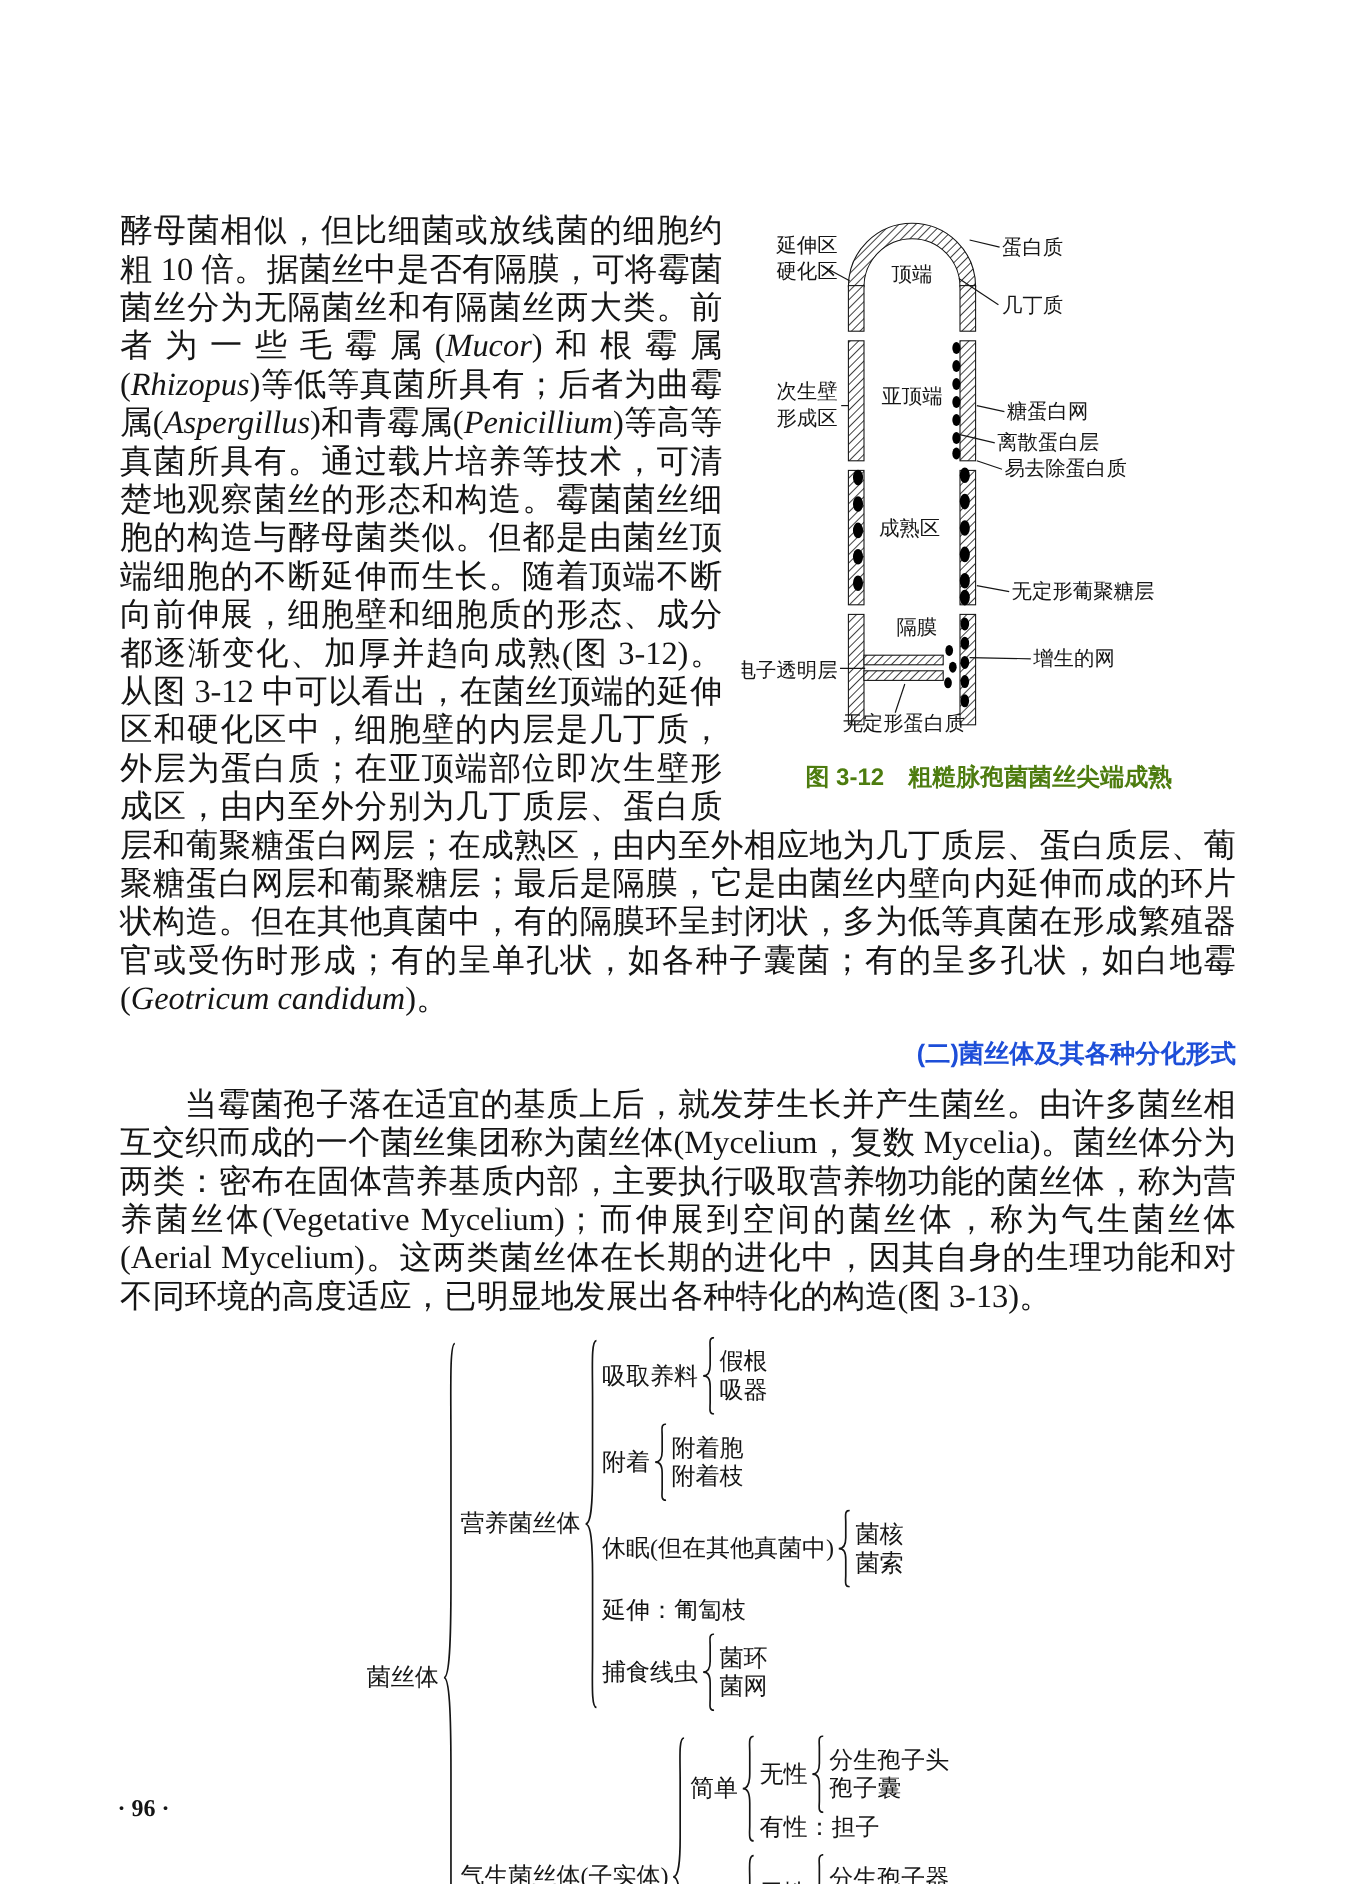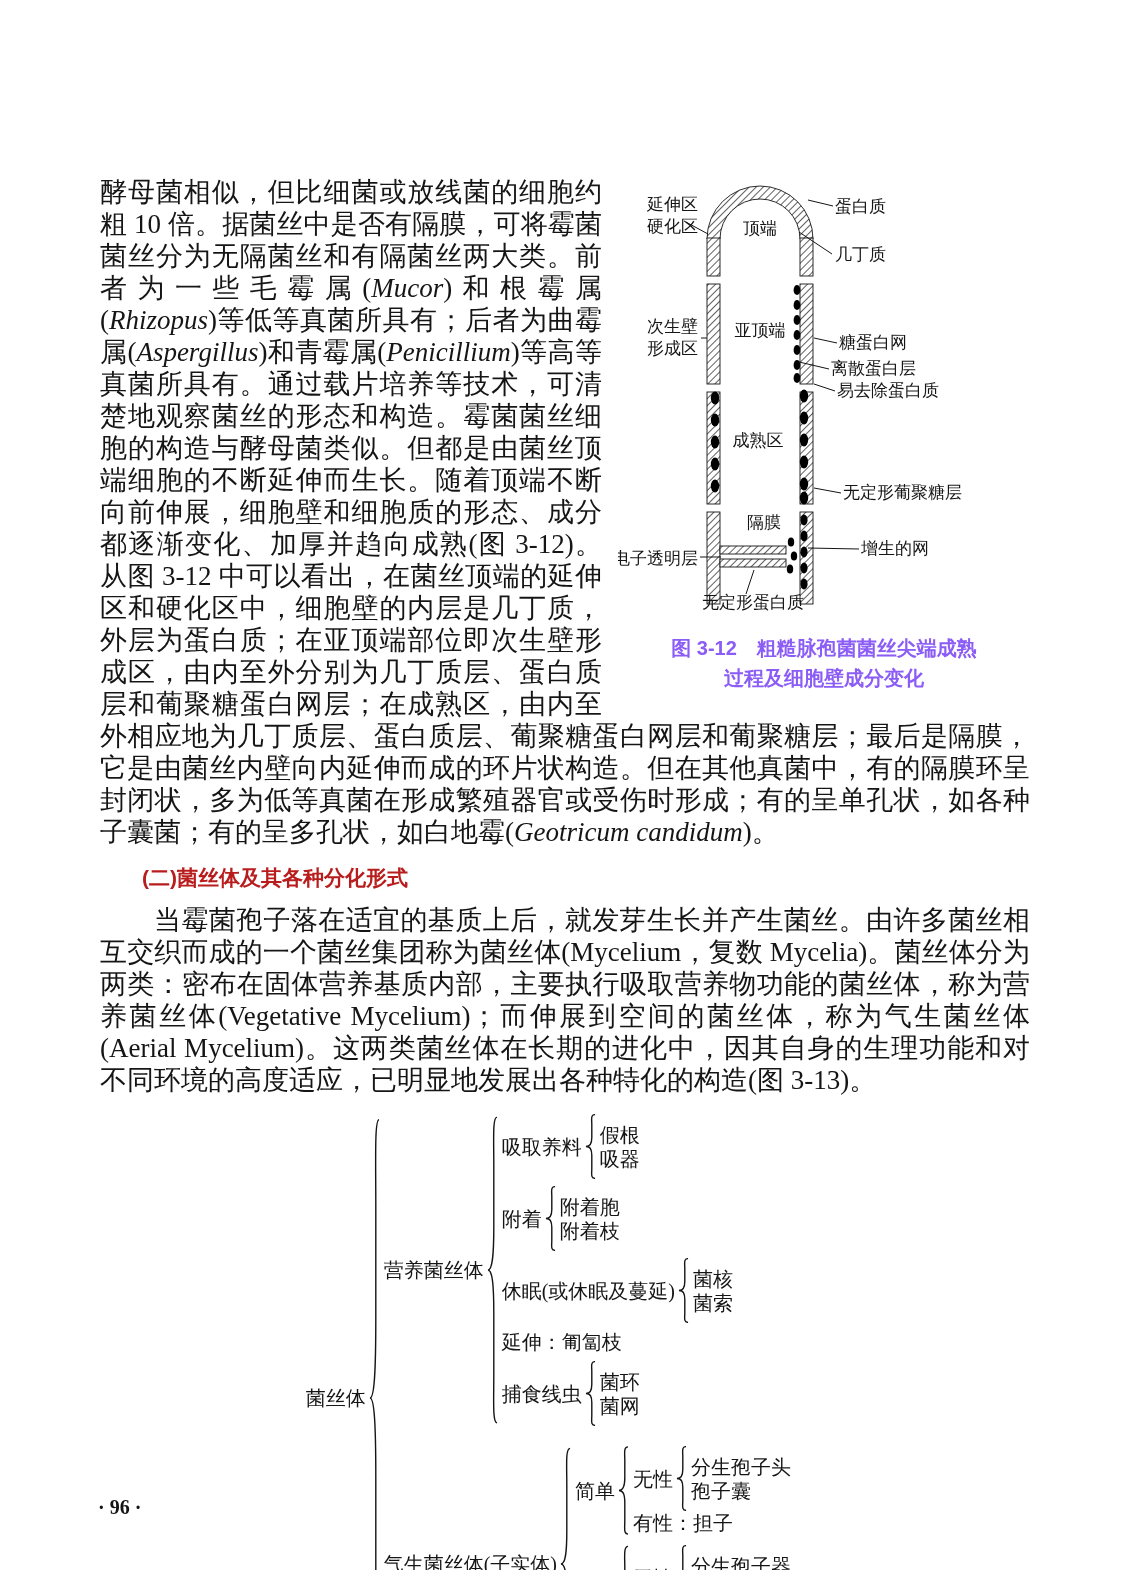--- a/index.html
+++ b/index.html
@@ -13,29 +13,29 @@
   .body-p{font-size:27px;line-height:32px;text-align:justify;margin:0;}
   .body-p i{font-family:"Liberation Serif",serif;}
   .indent{text-indent:2em;}
   
   .fig312{float:right;width:412px;margin:0 0 4px 16px;}
   .fig312 svg{display:block;}
   .sl{font-size:17px;fill:#151515;}
   .lline{stroke:#151515;stroke-width:1;fill:none;}
   .wall{fill:url(#hatch);stroke:#151515;stroke-width:0.9;}
   .figcap{
-    color:#8b5cf6;font-weight:bold;text-align:center;
+    color:#4d7c0f;font-weight:bold;text-align:center;
     font-family:"Liberation Sans","DejaVu Sans",sans-serif;
     font-size:20px;line-height:30px;margin-top:12px;
   }
   
   .sec-heading{
-    color:#b91c1c;font-weight:bold;
+    color:#1d4ed8;font-weight:bold;
     font-family:"Liberation Sans","DejaVu Sans",sans-serif;
-    font-size:21px;margin:16px 0 12px 0;padding-left:42px;
+    font-size:21px;margin:16px 0 12px 0;padding-left:42px;text-align:right;
   }
   .clear{clear:both;}
   
   .tree-wrap{display:flex;justify-content:center;margin-top:18px;}
   .tree{font-size:20px;line-height:24px;}
   .tnode{display:flex;align-items:center;}
   .tlabel{white-space:nowrap;}
   .tbrace{align-self:stretch;width:13px;margin:0 3px 0 2px;display:flex;}
   .tbrace svg{display:block;width:100%;height:100%;flex:1;}
   .tbrace path{fill:none;stroke:#151515;stroke-width:1.4;}
@@ -139,21 +139,20 @@
       <text class="sl" x="217" y="36">蛋白质</text>
       <text class="sl" x="217" y="84">几丁质</text>
       <text class="sl" x="221" y="172">糖蛋白网</text>
       <text class="sl" x="213" y="198">离散蛋白层</text>
       <text class="sl" x="219" y="220">易去除蛋白质</text>
       <text class="sl" x="225" y="322">无定形葡聚糖层</text>
       <text class="sl" x="243" y="378">增生的网</text>
     </svg>
     <figcaption class="figcap">
       <div>图 3-12　粗糙脉孢菌菌丝尖端成熟</div>
-      <div>过程及细胞壁成分变化</div>
     </figcaption>
   </figure>
 
   <p class="body-p"><span>酵母菌相似，但比细菌或放线菌的细胞约粗 10 倍。据菌丝中是否有隔膜，可将霉菌菌丝分为无隔菌丝和有隔菌丝两大类。前者为一些毛霉属(</span><i>Mucor</i><span>)和根霉属(</span><i>Rhizopus</i><span>)等低等真菌所具有；后者为曲霉属(</span><i>Aspergillus</i><span>)和青霉属(</span><i>Penicillium</i><span>)等高等真菌所具有。通过载片培养等技术，可清楚地观察菌丝的形态和构造。霉菌菌丝细胞的构造与酵母菌类似。但都是由菌丝顶端细胞的不断延伸而生长。随着顶端不断向前伸展，细胞壁和细胞质的形态、成分都逐渐变化、加厚并趋向成熟(图 3-12)。从图 3-12 中可以看出，在菌丝顶端的延伸区和硬化区中，细胞壁的内层是几丁质，外层为蛋白质；在亚顶端部位即次生壁形成区，由内至外分别为几丁质层、蛋白质层和葡聚糖蛋白网层；在成熟区，由内至外相应地为几丁质层、蛋白质层、葡聚糖蛋白网层和葡聚糖层；最后是隔膜，它是由菌丝内壁向内延伸而成的环片状构造。但在其他真菌中，有的隔膜环呈封闭状，多为低等真菌在形成繁殖器官或受伤时形成；有的呈单孔状，如各种子囊菌；有的呈多孔状，如白地霉(</span><i>Geotricum candidum</i><span>)。</span></p>
 
   <div class="clear"></div>
 
   <h3 class="sec-heading">(二)菌丝体及其各种分化形式</h3>
 
   <p class="body-p indent"><span>当霉菌孢子落在适宜的基质上后，就发芽生长并产生菌丝。由许多菌丝相互交织而成的一个菌丝集团称为菌丝体(Mycelium，复数 Mycelia)。菌丝体分为两类：密布在固体营养基质内部，主要执行吸取营养物功能的菌丝体，称为营养菌丝体(Vegetative Mycelium)；而伸展到空间的菌丝体，称为气生菌丝体(Aerial Mycelium)。这两类菌丝体在长期的进化中，因其自身的生理功能和对不同环境的高度适应，已明显地发展出各种特化的构造(图 3-13)。</span></p>
@@ -195,21 +194,21 @@
                     <svg viewBox="0 0 20 100" preserveAspectRatio="none">
                       <path d="M17 1 C10 1 12 8 12 16 L12 36 C12 45 10 50 3 50 C10 50 12 55 12 64 L12 84 C12 92 10 99 17 99" vector-effect="non-scaling-stroke"></path>
                     </svg>
                   </span>
                 <div class="tcol leaf-col">
                   <span class="tleaf">附着胞</span>
                   <span class="tleaf">附着枝</span>
                 </div>
               </div>
               <div class="tnode">
-                <span class="tlabel">休眠(或休眠及蔓延)</span>
+                <span class="tlabel">休眠(但在其他真菌中)</span>
                 <span class="tbrace">
                     <svg viewBox="0 0 20 100" preserveAspectRatio="none">
                       <path d="M17 1 C10 1 12 8 12 16 L12 36 C12 45 10 50 3 50 C10 50 12 55 12 64 L12 84 C12 92 10 99 17 99" vector-effect="non-scaling-stroke"></path>
                     </svg>
                   </span>
                 <div class="tcol leaf-col">
                   <span class="tleaf">菌核</span>
                   <span class="tleaf">菌索</span>
                 </div>
               </div>

